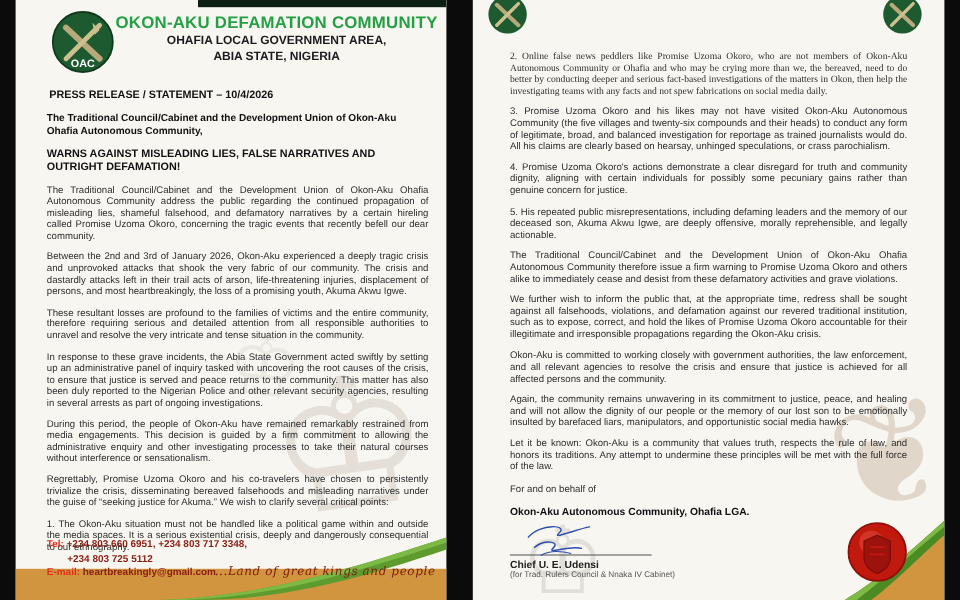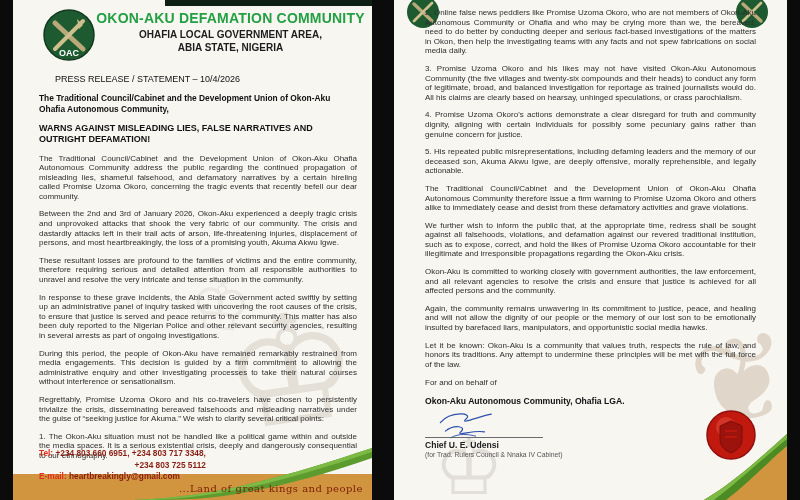--- a/index.html
+++ b/index.html
@@ -13,49 +13,49 @@
   #page1{left:13px;width:359px;}
   #page2{left:394px;width:393px;}
 
   
   .topstrip{position:absolute;top:0;left:152px;right:0;height:6px;background:#0e2013;}
   .hdr{display:flex;align-items:flex-start;padding:7px 6px 0 30px;position:relative;}
   .crest{width:52px;height:52px;flex:0 0 52px;margin-top:2px;}
   .hdr-titles{flex:1;text-align:center;padding-top:4px;line-height:1.12;}
   .hdr-title{font-weight:bold;font-size:14px;letter-spacing:.2px;color:#23a044;}
   .hdr-sub{font-weight:bold;font-size:10px;color:#1c1c1c;margin-top:2px;}
-  .pressline{font-weight:normal;font-size:9px;color:#111;margin:13px 14px 0 42px;}
+  .pressline{font-weight:bold;font-size:9px;color:#111;margin:13px 14px 0 28px;}
   .addressee{font-weight:bold;font-size:8.4px;color:#111;margin:9px 14px 0 26px;line-height:1.25;}
   .warnhead{font-weight:bold;font-size:9px;color:#111;margin:9px 14px 0 26px;line-height:1.25;}
   .body-text{font-size:8px;color:#2e2e2e;line-height:1.2;text-align:justify;margin:8px 14px 0 26px;}
   #page1 .body-text{margin-right:15px;}
 
   
   .contact{position:absolute;left:26px;bottom:18px;font-size:8.3px;font-weight:bold;line-height:1.35;z-index:4;}
   .contact .lab{color:#e22d1c;}
   .contact .val{color:#8a1d12;}
-  .contact .indent{padding-left:17px;text-align:right;}
+  .contact .indent{padding-left:17px;}
   .swoosh1{position:absolute;left:0;right:0;bottom:0;height:55px;z-index:2;}
   .motto{
-    position:absolute;right:9px;bottom:6px;z-index:5;
-    font-family:"DejaVu Serif",serif;
+    position:absolute;right:9px;bottom:18px;z-index:5;
+    font-family:"DejaVu Serif",serif;font-style:italic;
     font-size:10px;color:#7c1d09;letter-spacing:.5px;
   }
   .wm{position:absolute;z-index:0;pointer-events:none;}
   .wm-crown1{right:14px;bottom:55px;font-size:150px;color:rgba(150,138,120,.20);transform:rotate(-8deg);line-height:1;}
   .wm-crown2{right:120px;bottom:160px;font-size:70px;color:rgba(150,138,120,.12);transform:rotate(6deg);line-height:1;}
   .wm-foliage{right:-6px;bottom:60px;font-size:120px;color:rgba(128,96,52,.20);transform:rotate(-12deg);line-height:1;}
   .wm-foliage2{left:40px;bottom:-6px;font-size:78px;color:rgba(110,100,90,.16);line-height:1;}
   .content{position:relative;z-index:3;}
 
   
   .p2-logo-l{position:absolute;top:-8px;left:12px;width:34px;height:40px;}
   .p2-logo-r{position:absolute;top:-8px;right:18px;width:34px;height:40px;}
   #page2 .body-text{margin:8px 31px 0 31px;}
-  #page2 .first{margin-top:8px;}
+  #page2 .first{margin-top:42px;font-family:Liberation Serif, serif;}
   .closing{font-size:8px;color:#2e2e2e;margin:9px 31px 0 31px;}
   .orgbold{font-weight:bold;font-size:8.6px;color:#111;line-height:1.25;margin:9px 31px 0 31px;}
   .sigrow{display:flex;align-items:flex-start;margin:2px 24px 0 31px;position:relative;z-index:3;}
   .sigcol{flex:1;}
   .sigcol.right{text-align:left;}
   .sigimg{height:34px;display:block;margin-bottom:-6px;}
   .sigline{border-top:1px solid #6a6a6a;width:118px;margin-bottom:2px;}
   .signame{font-weight:bold;font-size:8.6px;color:#222;}
   .sigtitle{font-size:6.8px;color:#555;margin-top:1px;}
   .sealwrap{flex:0 0 64px;display:flex;justify-content:center;align-items:flex-end;padding-bottom:0;}

